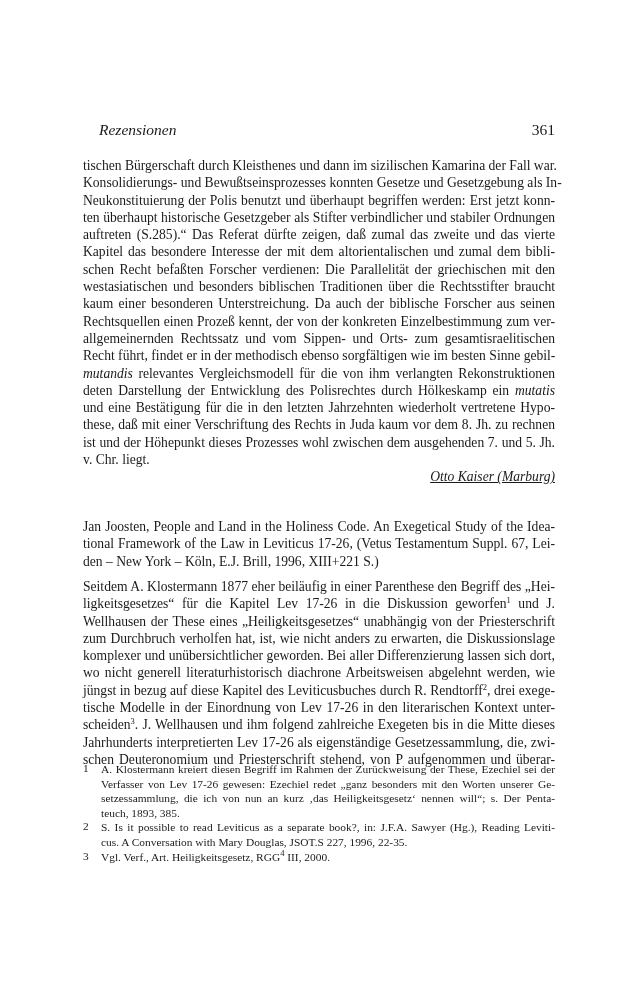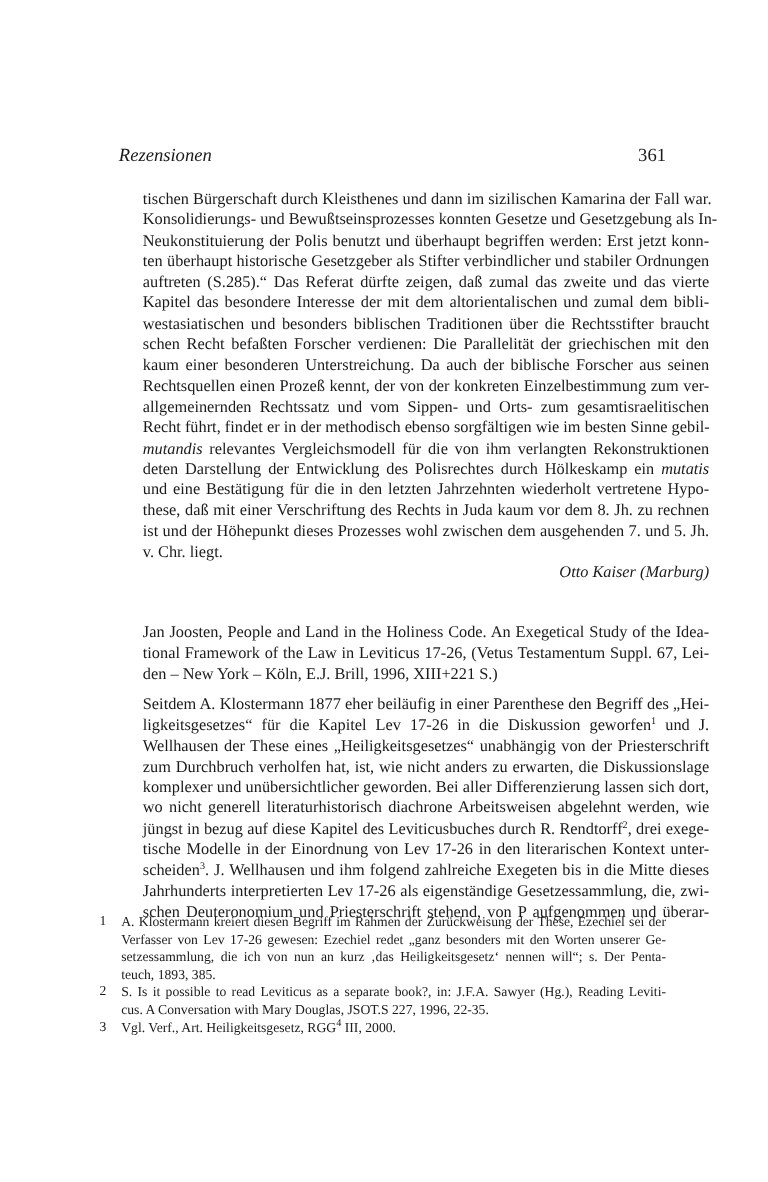--- a/index.html
+++ b/index.html
@@ -2,24 +2,24 @@
 <html><head>
 <meta charset="utf-8">
 <style>
   html, body { margin: 0; padding: 0; background: #ffffff; }
   body { width: 640px; height: 985px; position: relative; overflow: hidden;
          font-family: "Liberation Serif", "DejaVu Serif", serif; color: #1a1a1a; }
   .page { position: absolute; left: 0; top: 0; width: 640px; height: 985px; }
   .running-head { position: absolute; top: 121px; left: 83px; width: 472px; height: 20px; font-size: 15.5px; }
   .running-title { position: absolute; left: 16px; width: 100%; text-align: left; font-style: italic; }
   .page-number { position: absolute; right: 0; }
-  .block { position: absolute; left: 83px; width: 472px; font-size: 13.6px; margin-left: 36px; }
+  .block { position: absolute; left: 83px; width: 472px; font-size: 13.6px; }
   .line { display: block; height: 17.3px; line-height: 17.3px; white-space: nowrap; text-align: justify; text-align-last: justify; }
   .line.last { text-align-last: left; }
-  .line.right { text-align: left; text-align-last: right; font-style: italic; }
+  .line.right { text-align: left; text-align-last: right; font-style: italic; text-decoration: underline; }
   i, .it { font-style: italic; }
   sup { font-size: 8.5px; line-height: 0; vertical-align: 5px; }
   .fn { position: absolute; left: 83px; width: 472px; font-size: 11.4px; }
   .fn-item { position: relative; padding-left: 18px; }
   .fn-num { position: absolute; left: 0; top: 0; }
   .fn-line { display: block; height: 14.6px; line-height: 14.6px; white-space: nowrap; text-align: justify; text-align-last: justify; }
   .fn-line.last { text-align-last: left; }
 </style>
 </head>
 <body>
@@ -31,22 +31,22 @@
     <span class="page-number">361</span>
   </div>
 
   <div class="block" style="top:157px;">
     <span class="line">tischen Bürgerschaft durch Kleisthenes und dann im sizilischen Kamarina der Fall war.</span>
     <span class="line">Konsolidierungs- und Bewußtseinsprozesses konnten Gesetze und Gesetzgebung als In-</span>
     <span class="line">Neukonstituierung der Polis benutzt und überhaupt begriffen werden: Erst jetzt konn-</span>
     <span class="line">ten überhaupt historische Gesetzgeber als Stifter verbindlicher und stabiler Ordnungen</span>
     <span class="line">auftreten (S.285).“ Das Referat dürfte zeigen, daß zumal das zweite und das vierte</span>
     <span class="line">Kapitel das besondere Interesse der mit dem altorientalischen und zumal dem bibli-</span>
+    <span class="line">schen Recht befaßten Forscher verdienen: Die Parallelität der griechischen mit den</span>
     <span class="line">westasiatischen und besonders biblischen Traditionen über die Rechtsstifter braucht</span>
-    <span class="line">schen Recht befaßten Forscher verdienen: Die Parallelität der griechischen mit den</span>
     <span class="line">kaum einer besonderen Unterstreichung. Da auch der biblische Forscher aus seinen</span>
     <span class="line">Rechtsquellen einen Prozeß kennt, der von der konkreten Einzelbestimmung zum ver-</span>
     <span class="line">allgemeinernden Rechtssatz und vom Sippen- und Orts- zum gesamtisraelitischen</span>
     <span class="line">Recht führt, findet er in der methodisch ebenso sorgfältigen wie im besten Sinne gebil-</span>
     <span class="line"><i>mutandis</i> <span>relevantes Vergleichsmodell für die von ihm verlangten Rekonstruktionen</span></span>
     <span class="line"><span>deten Darstellung der Entwicklung des Polisrechtes durch Hölkeskamp ein</span> <i>mutatis</i></span>
     <span class="line">und eine Bestätigung für die in den letzten Jahrzehnten wiederholt vertretene Hypo-</span>
     <span class="line">these, daß mit einer Verschriftung des Rechts in Juda kaum vor dem 8. Jh. zu rechnen</span>
     <span class="line">ist und der Höhepunkt dieses Prozesses wohl zwischen dem ausgehenden 7. und 5. Jh.</span>
     <span class="line last">v. Chr. liegt.</span>

